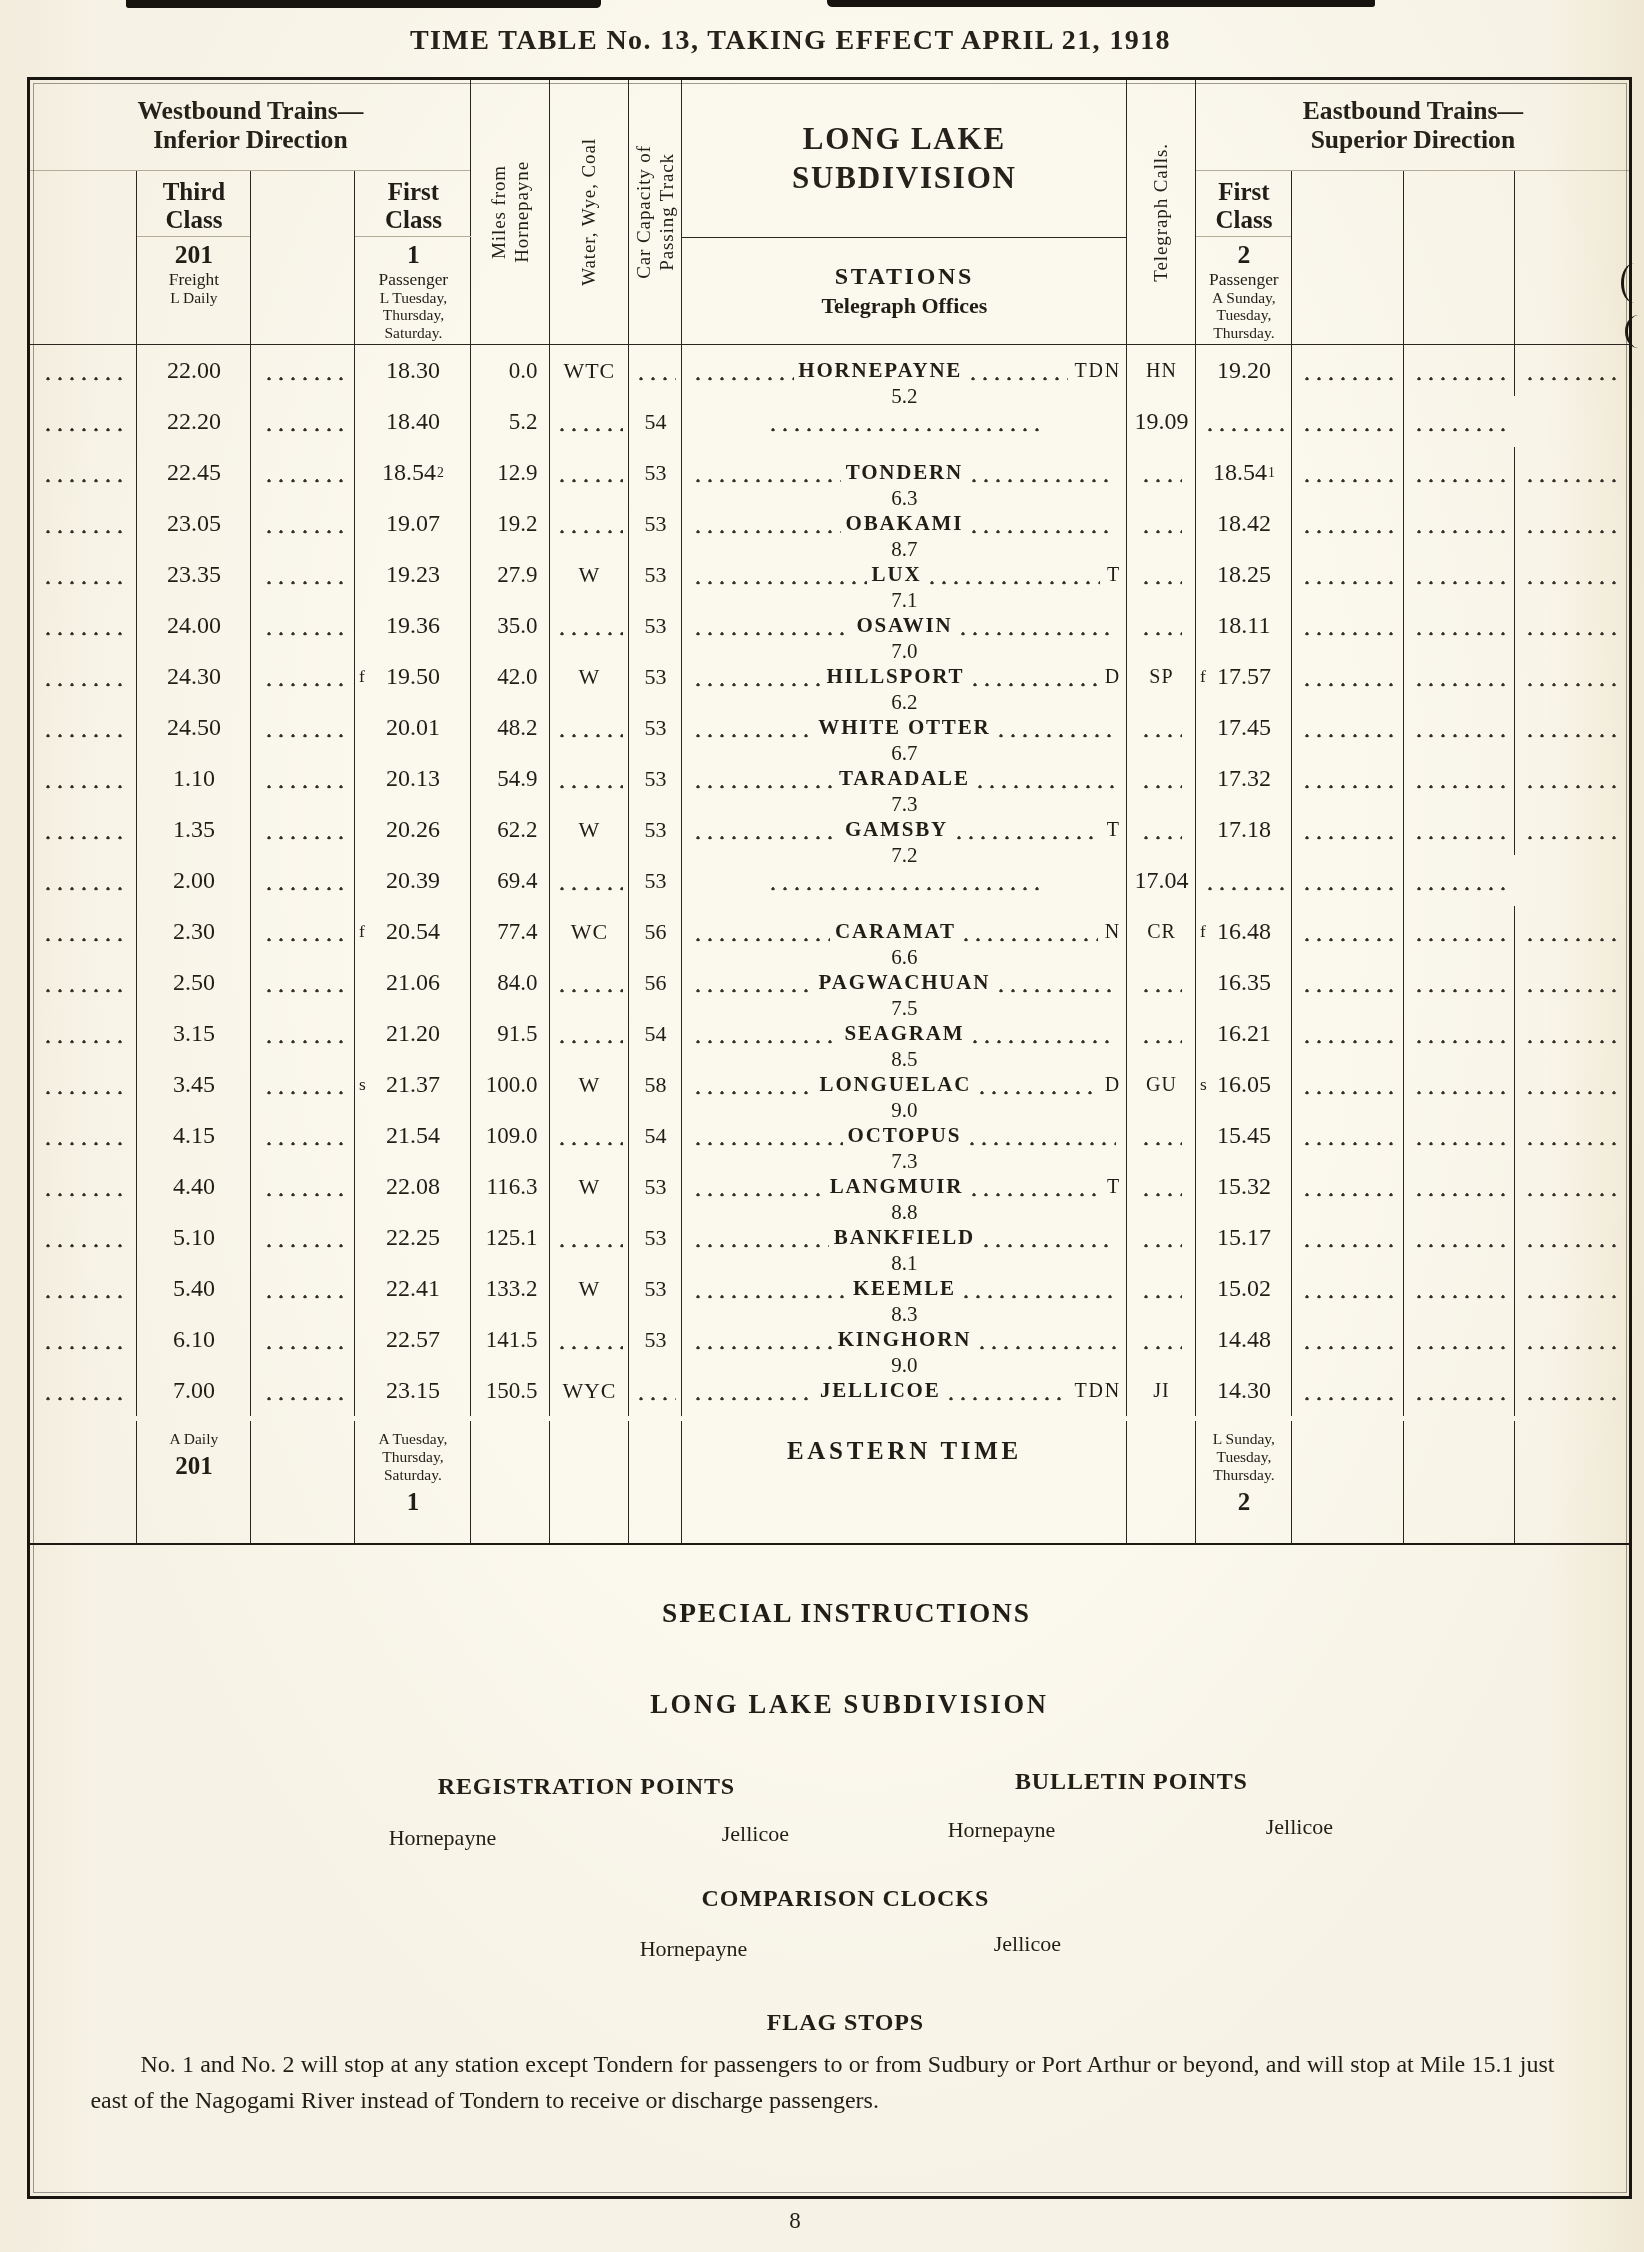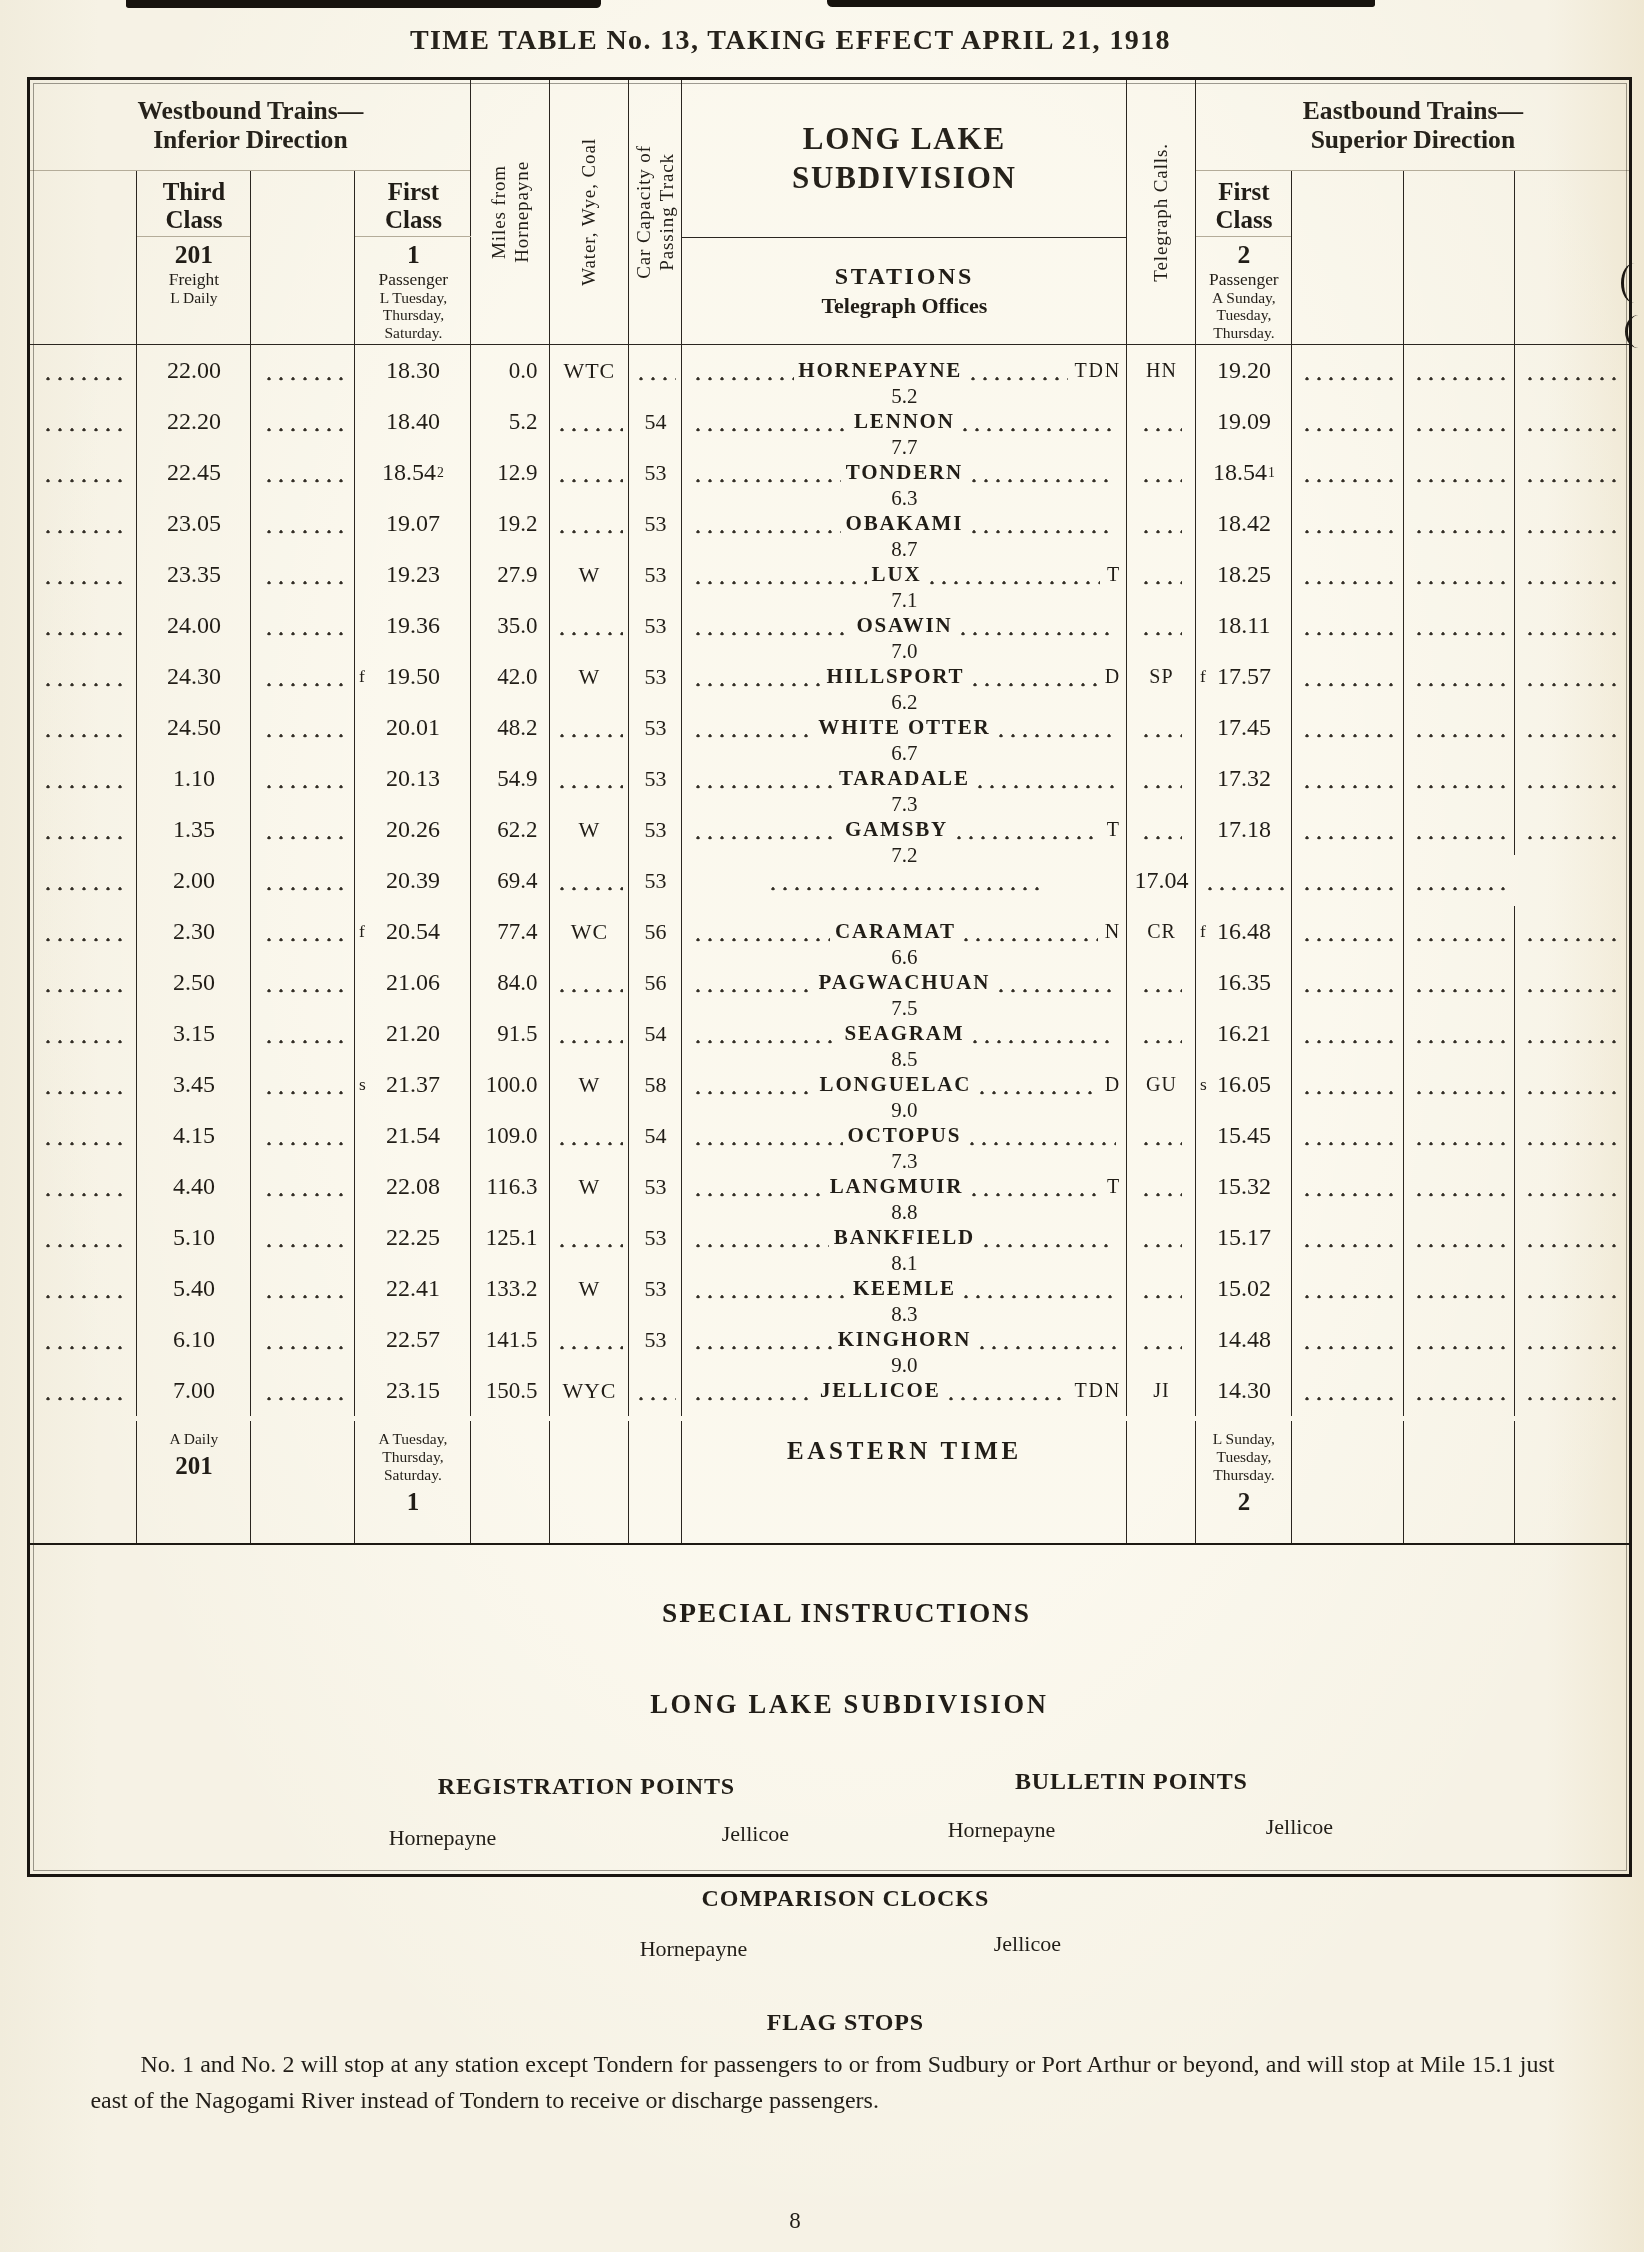--- a/index.html
+++ b/index.html
@@ -12,21 +12,21 @@
       #f5f1e4;
     font-family:"Liberation Serif", serif;
     color:#211d17;
     overflow:hidden;
   }
   .doc-title{
     position:absolute;top:24px;left:0;width:1581px;text-align:center;
     font-size:28px;font-weight:bold;letter-spacing:1.4px;color:#26221b;
   }
   .frame{
-    position:absolute;left:27.4px;top:77px;width:1605px;height:1800px;
+    position:absolute;left:27.4px;top:77px;width:1605px;height:2122px;
     border:3.7px solid #191511;box-sizing:border-box;
     display:flex;flex-direction:column;
     --cols:107px 114px 104px 116px 79px 79px 53px 1fr 69px 96px 112px 111px 114px;
     --wcols:107px 114px 104px 116px;
     --ecols:96px 112px 111px 114px;
   }
   .frame::before{content:'';position:absolute;inset:2.7px;border:0.9px solid rgba(45,39,30,.45);pointer-events:none;z-index:5;}
   .bR{border-right:1.8px solid #2b2620;}
   .thin-top{border-top:0.9px solid #b4ac99;}
 
@@ -275,26 +275,20 @@
           </div>
           <div class="c miles-cell bR">
             <span>5.2</span>
           </div>
           <div class="c bR">
             <span class="lead" style="width: 85%;"></span>
           </div>
           <div class="c bR">
             <span class="cap-txt">54</span>
           </div>
-          <div class="c st bR">
-            <span class="leadfill"></span>
-            <span class="st-name">LENNON</span>
-            <span class="leadfill"></span>
-            <div class="st-dist">7.7</div>
-          </div>
           <div class="c bR">
             <span class="lead" style="width: 62%;"></span>
           </div>
           <div class="c t bR">
             <span>19.09</span>
           </div>
           <div class="c bR">
             <span class="lead" style="width: 85%;"></span>
           </div>
           <div class="c bR">

